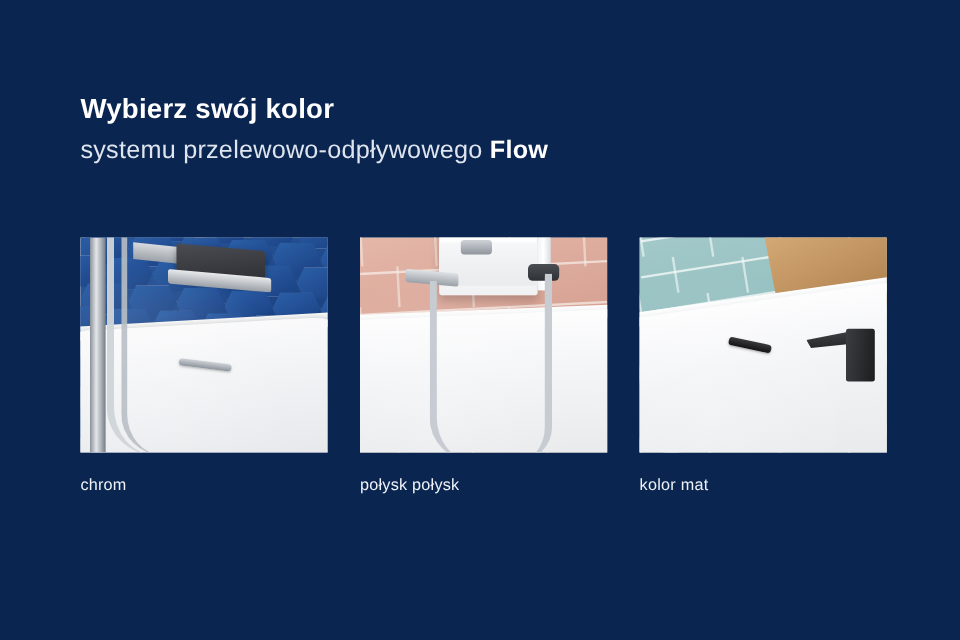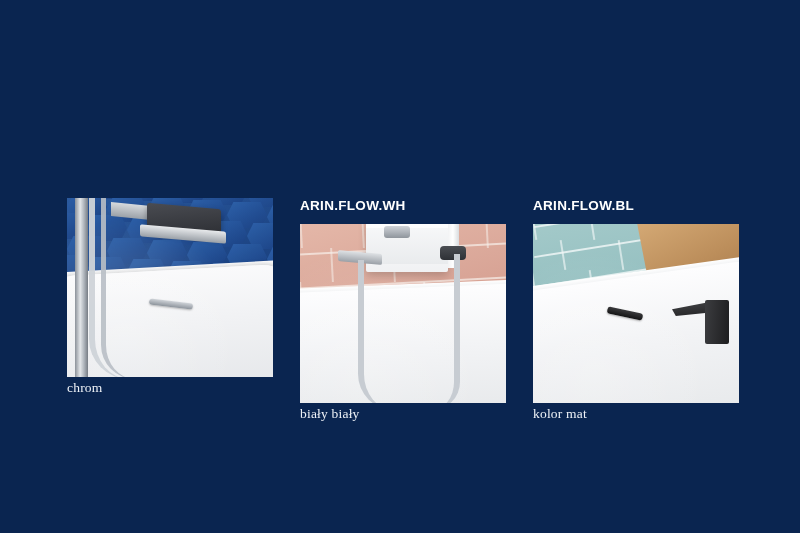--- a/index.html
+++ b/index.html
@@ -30,22 +30,22 @@
   .card { width:206px; }
   .card-code {
     font-size:13.5px; font-weight:bold; color:#ffffff;
     letter-spacing:0.3px; margin-bottom:11px;
   }
   .card-photo {
     position:relative; width:206px; height:179px;
     overflow:hidden; background:#e9eaec;
   }
   .card-caption {
-    margin-top:3px; font-size:13.5px; font-weight:400;
-    color:#eef2f7; letter-spacing:0.2px;font-family:Liberation Serif, serif;
+    margin-top:19px; font-size:13.5px; font-weight:400;
+    color:#eef2f7; letter-spacing:0.2px;
   }
 
   
   .p1-wall { position:absolute; inset:0; background:linear-gradient(160deg,#2b5a9e 0%,#1d4585 45%,#173a72 100%); }
   .p1-tiles { position:absolute; inset:0; opacity:.95; }
   .p1-tiles i {
     position:absolute; display:block; width:40px; height:26px;
     background:linear-gradient(150deg,#2e62ab,#1b4183);
     clip-path:polygon(16% 0,84% 0,100% 50%,84% 100%,16% 100%,0 50%);
     box-shadow:0 0 0 1px rgba(235,240,248,.85);
@@ -197,20 +197,27 @@
     background:linear-gradient(95deg,#3c3d40,#1d1d1f);
     border-radius:2px;
   }
   .p3-glow { position:absolute; inset:0; background:radial-gradient(circle at 30% 82%, rgba(255,255,255,.2), transparent 58%); }
 </style>
 </head>
 <body>
 
 <div class="page">
 
+  <div class="heading">
+    <div class="heading-line1">Wybierz swój kolor</div>
+    <div class="heading-line2">
+      <span>systemu przelewowo-odpływowego</span>
+      <span class="accent">Flow</span>
+    </div>
+  </div>
 
   <div class="cards">
 
     <div class="card">
       <div class="card-photo">
         <div class="p1-wall"></div>
         <div class="p1-tiles" id="p1t">
             <i style="left: 20px; top: -25px;"></i>
             <i style="left: 60px; top: -23px;"></i>
             <i style="left: 100px; top: -21px;"></i>
@@ -273,21 +280,20 @@
         <div class="p1-spout-base"></div>
         <div class="p1-overflow"></div>
         <div class="p1-riser"></div>
         <div class="p1-hose1"></div>
         <div class="p1-hose2"></div>
       </div>
       <div class="card-caption">chrom</div>
     </div>
 
     <div class="card">
-      <div class="card-code">ARIN.FLOW.WH</div>
       <div class="card-photo">
         <div class="p2-wall"></div>
         <div class="p2-tiles" id="p2t">
             <b style="left: 0px; top: -10px; transform: rotate(-3deg);"></b>
             <b style="left: 62px; top: -10px; transform: rotate(-3deg);"></b>
             <b style="left: 124px; top: -10px; transform: rotate(-3deg);"></b>
             <b style="left: 186px; top: -10px; transform: rotate(-3deg);"></b>
             <i style="top: 24px; transform: rotate(-3deg);"></i>
             <b style="left: 31px; top: 24px; transform: rotate(-3deg);"></b>
             <b style="left: 93px; top: 24px; transform: rotate(-3deg);"></b>
@@ -316,25 +322,24 @@
         <div class="p2-glow"></div>
         <div class="p2-panel"></div>
         <div class="p2-panel2"></div>
         <div class="p2-valve"></div>
         <div class="p2-spout"></div>
         <div class="p2-rail"></div>
         <div class="p2-holder"></div>
         <div class="p2-hoseL"></div>
         <div class="p2-hoseR"></div>
       </div>
-      <div class="card-caption">biały biały</div>
+      <div class="card-caption">połysk połysk</div>
     </div>
 
     <div class="card">
-      <div class="card-code">ARIN.FLOW.BL</div>
       <div class="card-photo">
         <div class="p3-wall"></div>
         <div class="p3-tiles" id="p3t">
             <i style="top: -14px; transform: rotate(-9deg);"></i>
             <b style="left: 0px; top: -14px; transform: rotate(-9deg);"></b>
             <b style="left: 58px; top: -14px; transform: rotate(-9deg);"></b>
             <b style="left: 116px; top: -14px; transform: rotate(-9deg);"></b>
             <b style="left: 174px; top: -14px; transform: rotate(-9deg);"></b>
             <i style="top: 16px; transform: rotate(-9deg);"></i>
             <b style="left: 29px; top: 16px; transform: rotate(-9deg);"></b>

